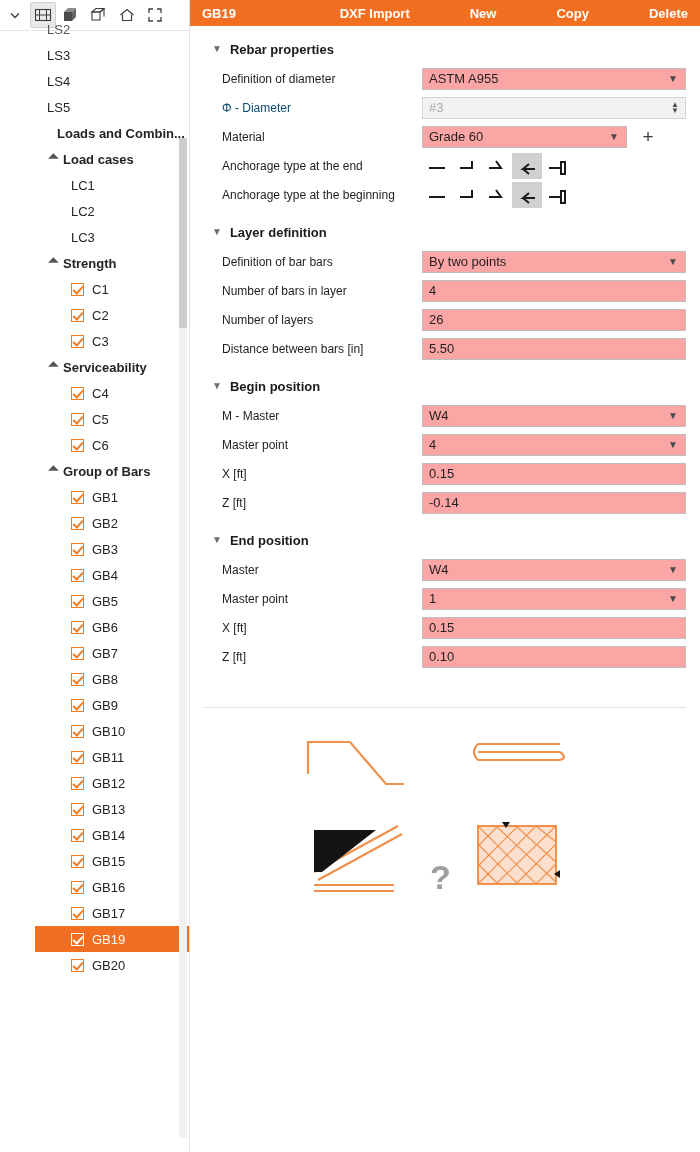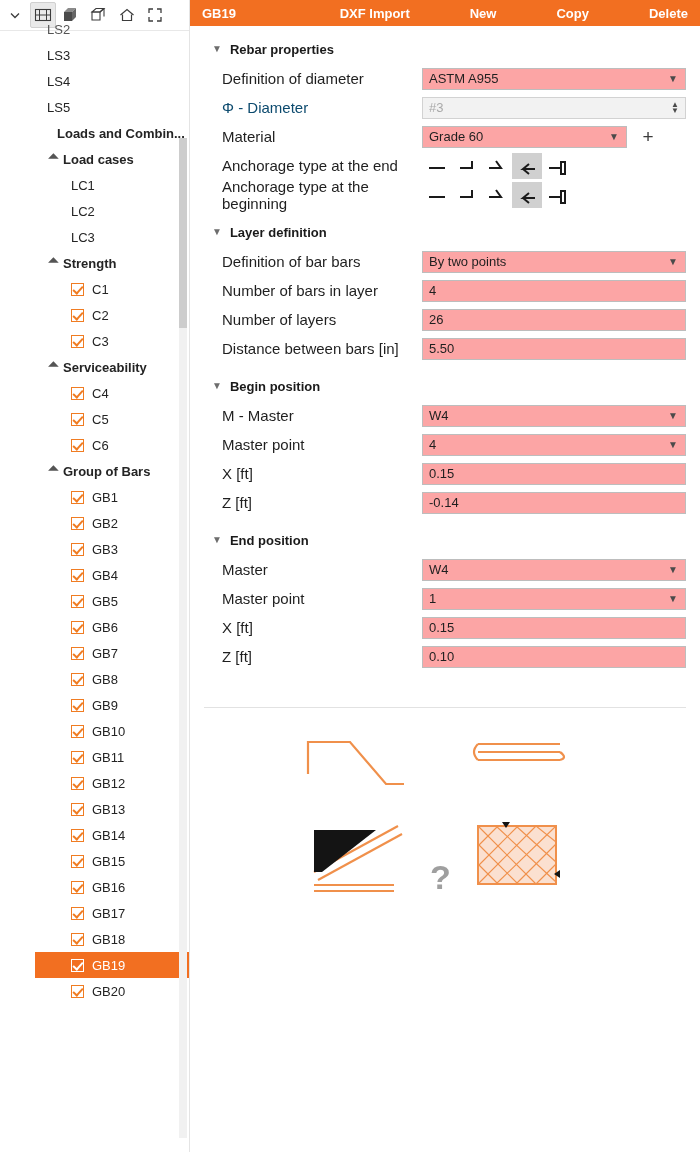--- a/index.html
+++ b/index.html
@@ -201,21 +201,21 @@
   }
   .row {
     display: flex;
     align-items: center;
     height: 29px;
     margin-bottom: 0px;
   }
   .row .lbl {
     width: 218px;
     padding-left: 18px;
-    font-size: 15px;
+    font-size: 12px;
     color: #1f1f1f;
     box-sizing: border-box;
   }
   .row .lbl.dim { color: #0c4a6e; }
   .ctl {
     flex: 1;
     height: 22px;
     border: 1px solid #bdbdbd;
     background: #fca5a5;
     box-sizing: border-box;
@@ -470,24 +470,20 @@
           <span class="chk"></span>
           <span>GB15</span>
         </div>
         <div class="tree-row level2">
           <span class="chk"></span>
           <span>GB16</span>
         </div>
         <div class="tree-row level2">
           <span class="chk"></span>
           <span>GB17</span>
-        </div>
-        <div class="tree-row level2">
-          <span class="chk"></span>
-          <span>GB18</span>
         </div>
         <div class="tree-row level2 selected">
           <span class="chk"></span>
           <span>GB19</span>
         </div>
         <div class="tree-row level2">
           <span class="chk"></span>
           <span>GB20</span>
         </div>
       </div>

